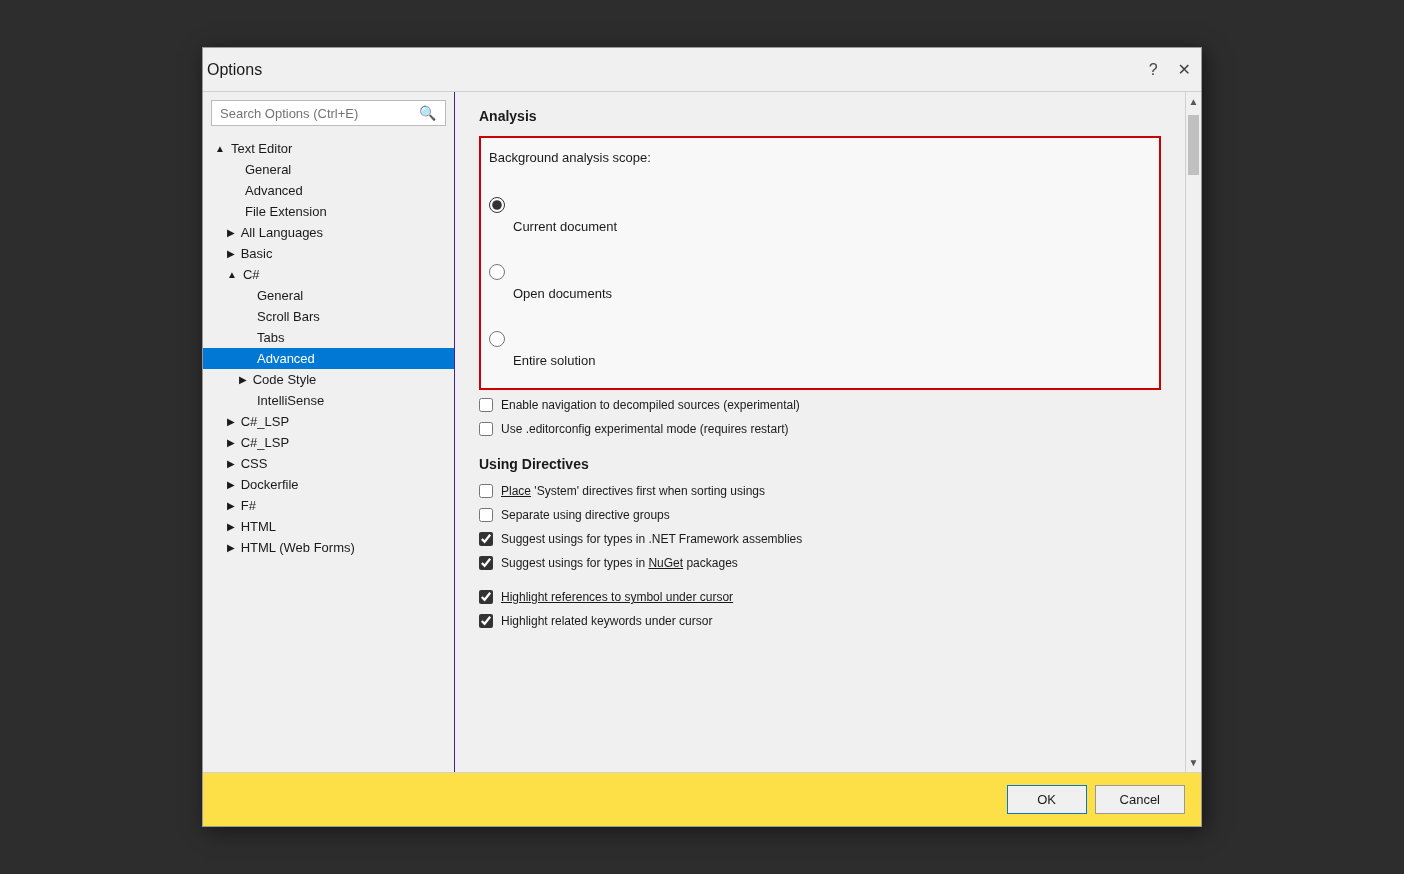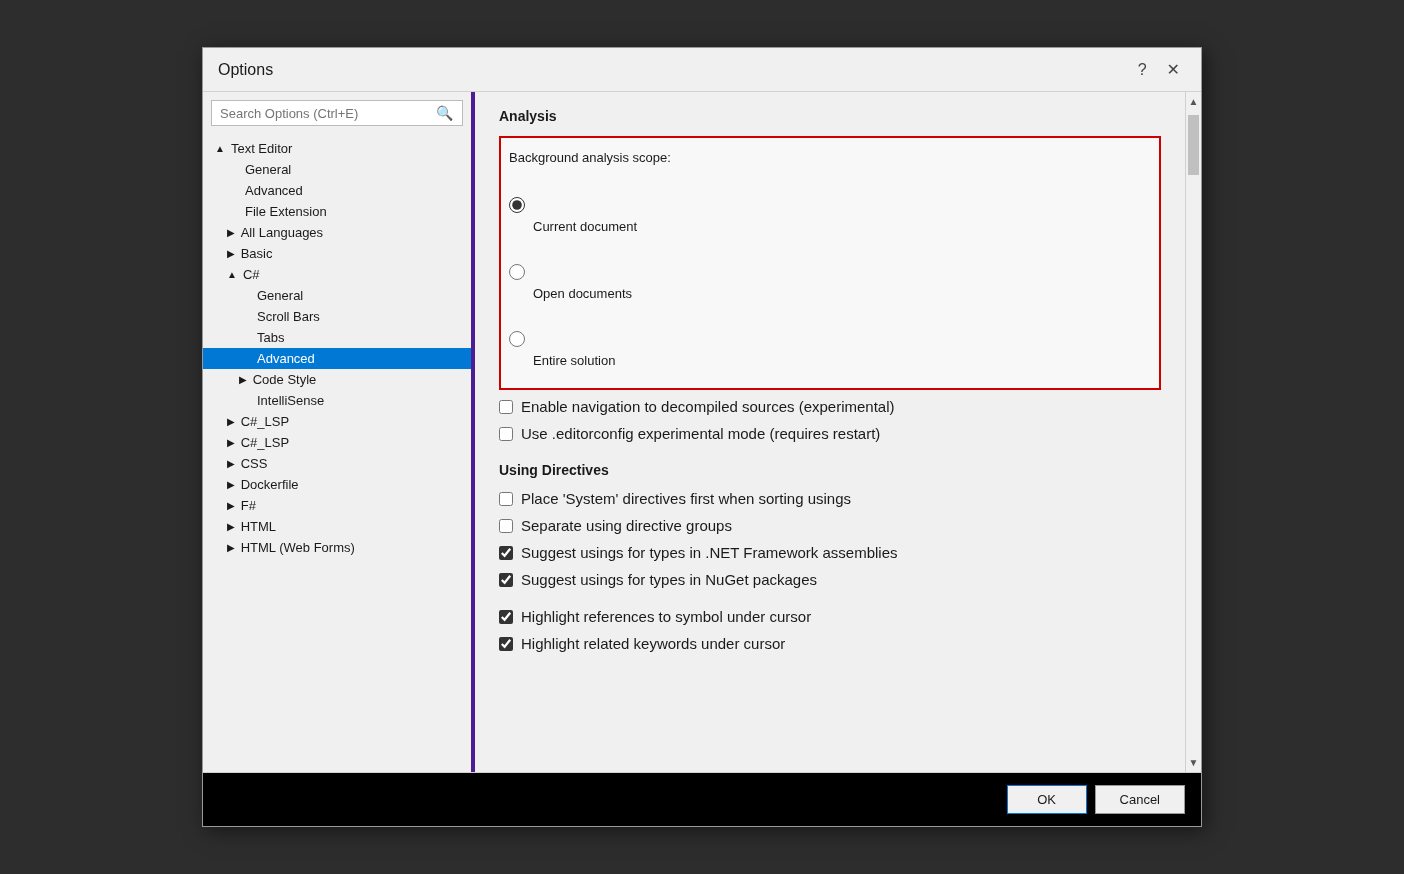--- a/index.html
+++ b/index.html
@@ -15,21 +15,21 @@
       background: #f0f0f0;
       width: 1000px;
       min-height: 780px;
       border: 1px solid #999;
       box-shadow: 4px 4px 20px rgba(0,0,0,0.5);
       display: flex;
       flex-direction: column;
     }
     .title-bar {
       background: #f0f0f0;
-      padding: 10px 15px;
+      padding: 10px 4px;
       display: flex;
       align-items: center;
       justify-content: space-between;
       border-bottom: 1px solid #d0d0d0;
     }
     .title-bar-left {
       font-size: 16px;
       font-weight: 400;
       color: #1a1a1a;
     }
@@ -46,23 +46,23 @@
       color: #444;
       padding: 2px 6px;
     }
     .dialog-body {
       display: flex;
       flex: 1;
       overflow: hidden;
     }
     
     .left-panel {
-      width: 272px;
-      background: #f0f0f0;
-      border-right: 4px solid #4c1d95;
+      width: 252px;
+      background: #f0f0f0;
+      border-right: 1px solid #4c1d95;
       display: flex;
       flex-direction: column;
       flex-shrink: 0;
     }
     .search-box {
       margin: 8px;
       display: flex;
       align-items: center;
       background: #fff;
       border: 1px solid #bbb;
@@ -156,33 +156,33 @@
       align-items: center;
       gap: 8px;
       margin-bottom: 10px;
     }
     .checkbox-item input[type="checkbox"] {
       width: 14px;
       height: 14px;
       accent-color: #333;
     }
     .checkbox-item label {
-      font-size: 15px;
-      color: #1a1a1a;
-      cursor: pointer;
-    }
-    .underline { }
+      font-size: 12px;
+      color: #1a1a1a;
+      cursor: pointer;
+    }
+    .underline { text-decoration: underline; }
     
     .dialog-footer {
       padding: 12px 16px;
       display: flex;
       justify-content: flex-end;
       gap: 8px;
       border-top: 1px solid #d0d0d0;
-      background: #000000;
+      background: #fde047;
     }
     .footer-btn {
       padding: 6px 24px;
       font-size: 13px;
       border: 1px solid #999;
       background: #f0f0f0;
       cursor: pointer;
       color: #1a1a1a;
       min-width: 80px;
     }

